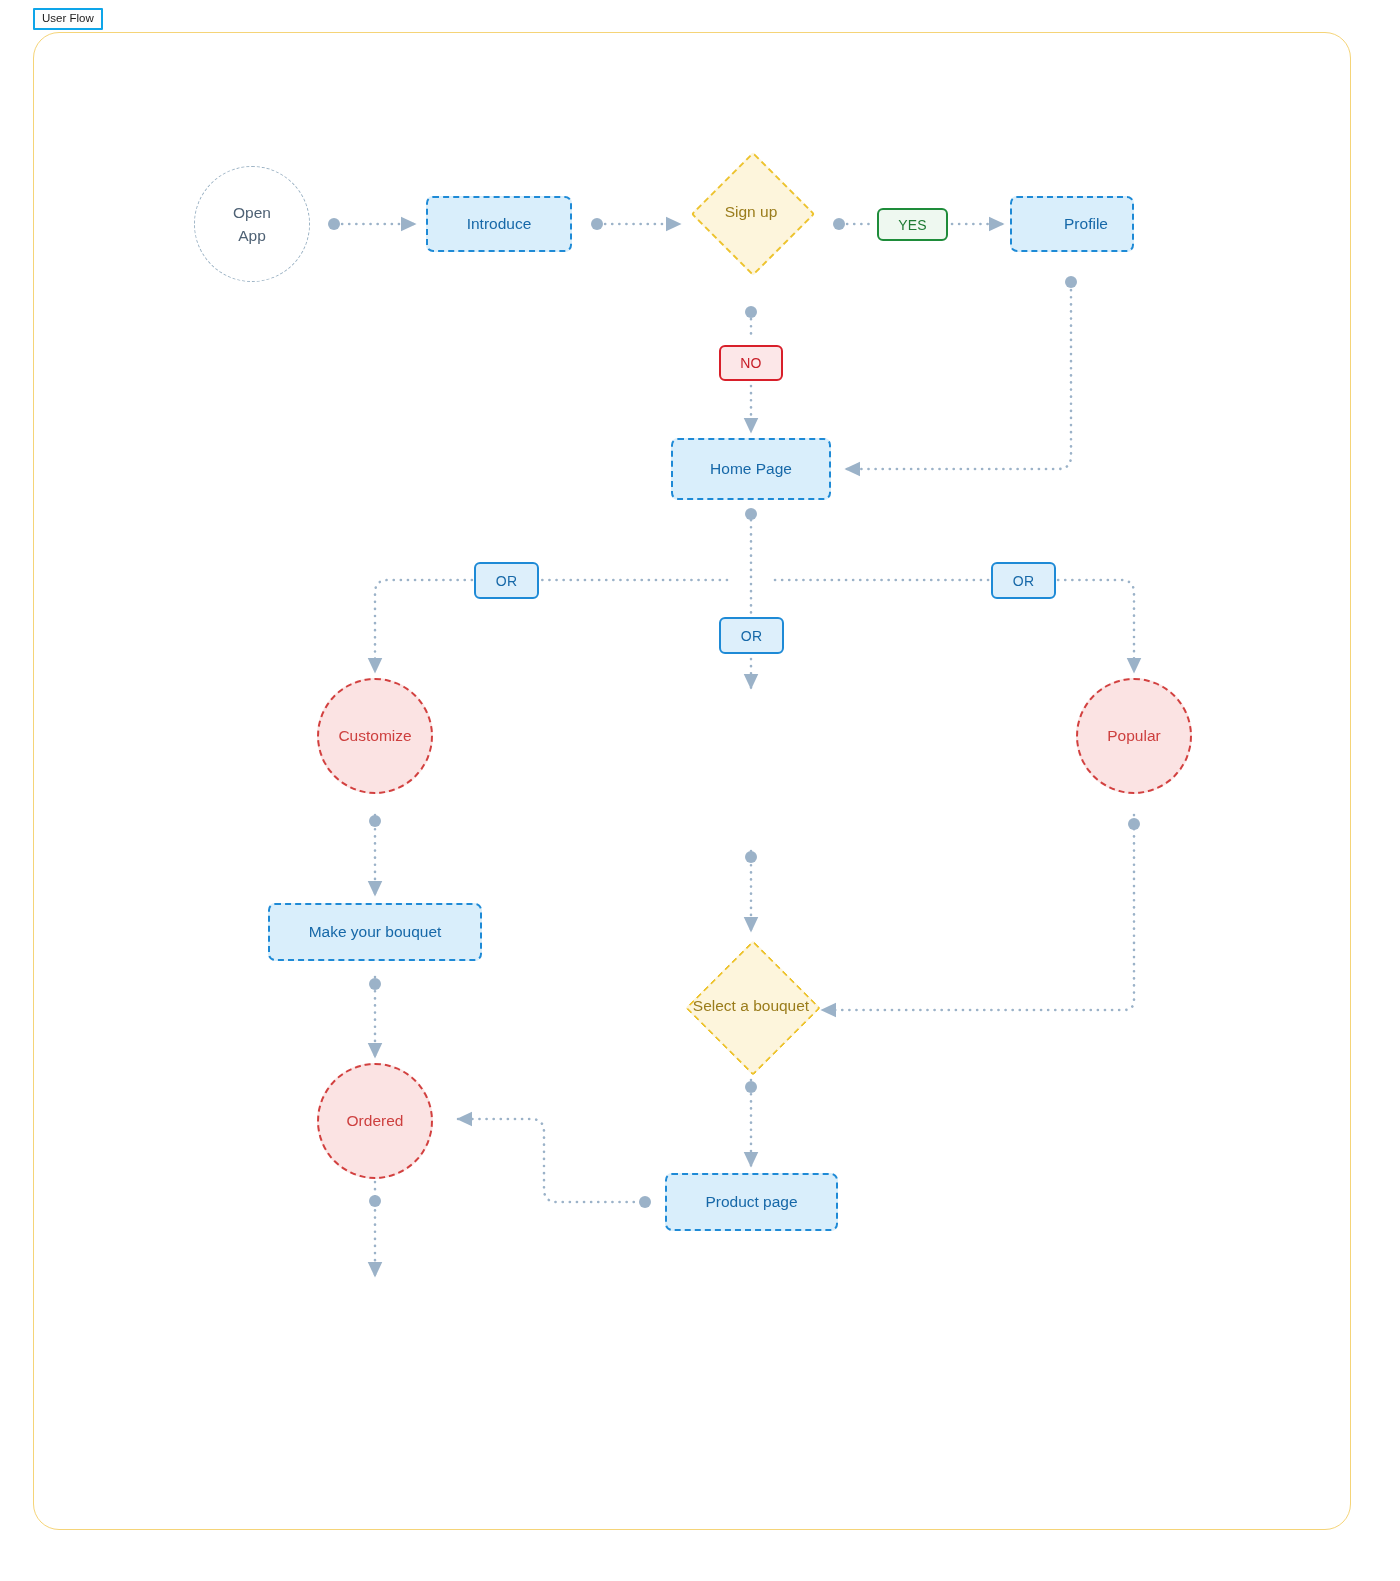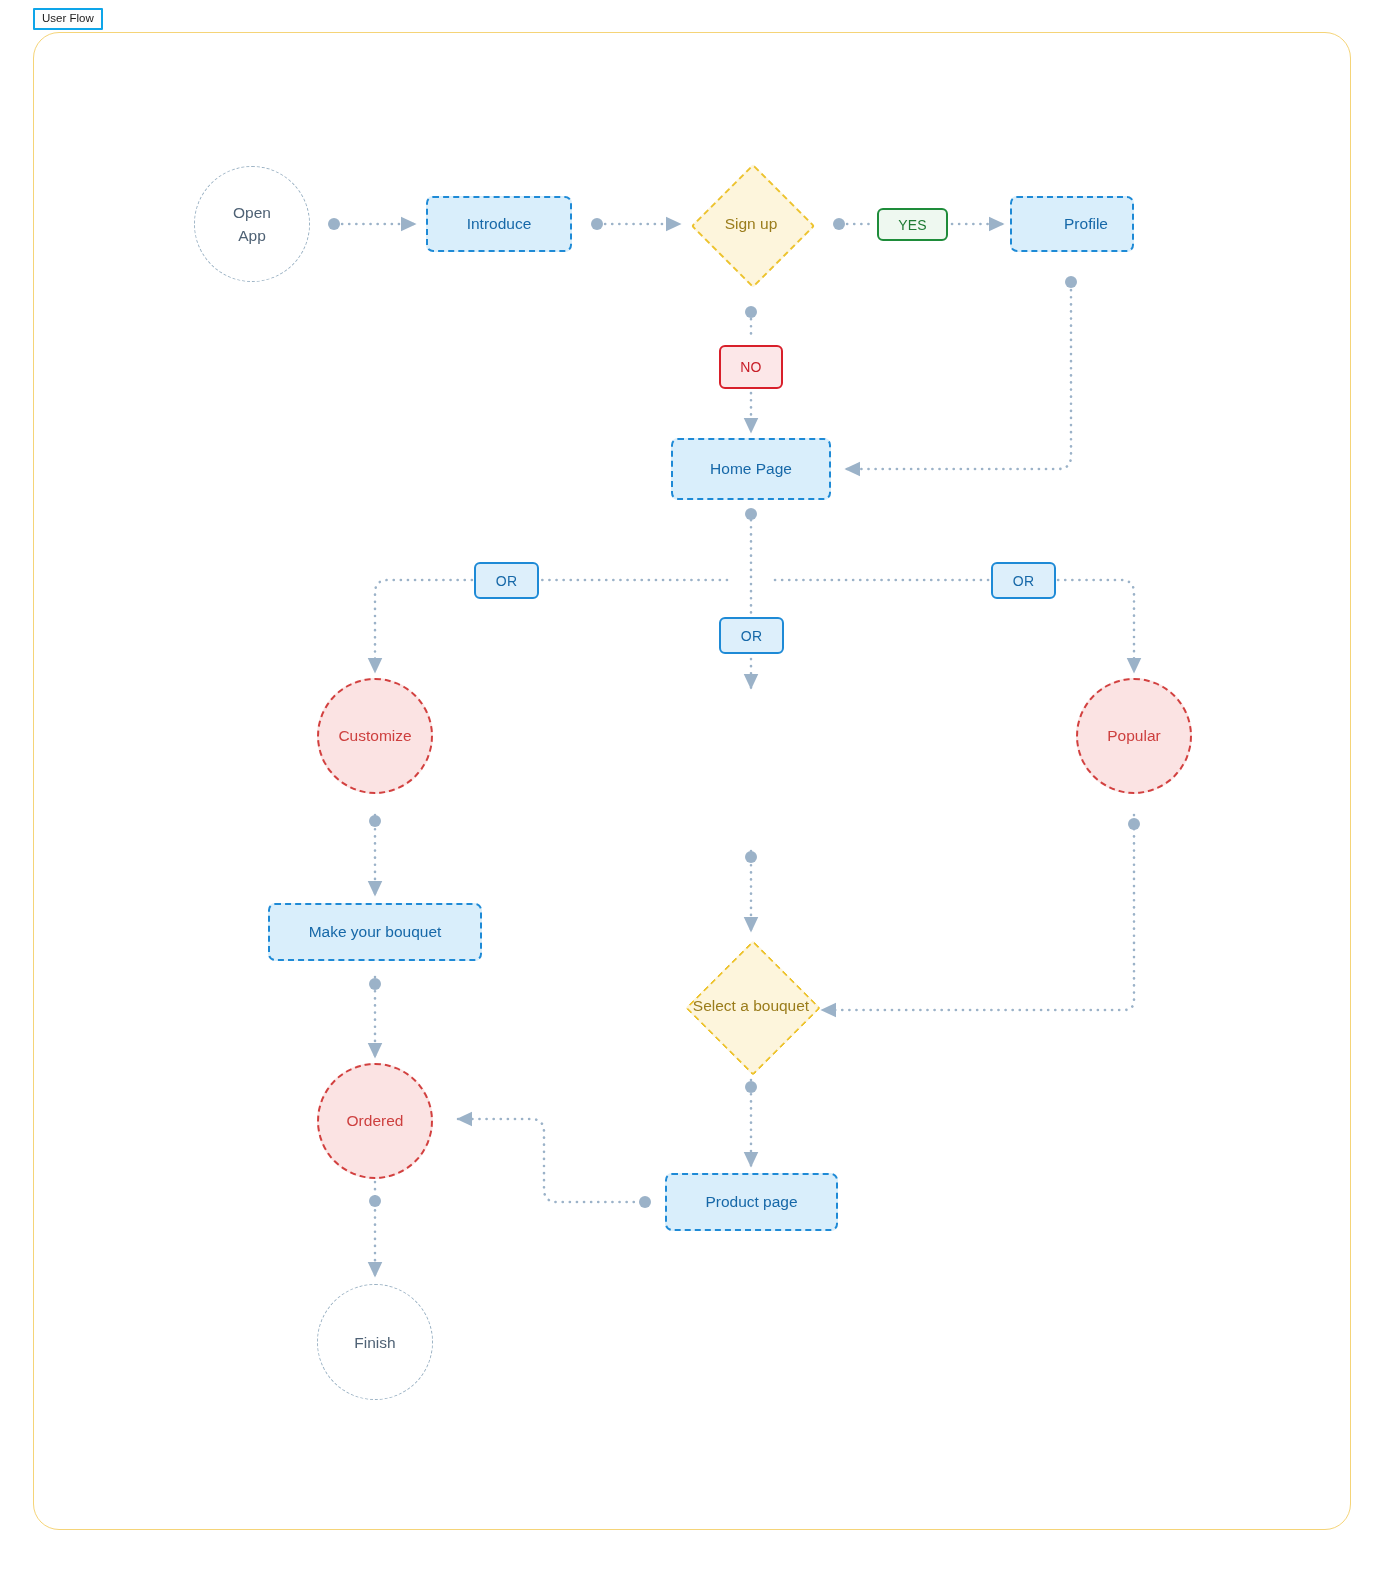--- a/index.html
+++ b/index.html
@@ -197,34 +197,34 @@
 
   <div class="node term-circle" style="left:194px; top:166px; width:116px; height:116px;">
     <span class="node-label">Open
 App</span>
   </div>
 
   <div class="node proc-box" style="left:426px; top:196px; width:146px; height:56px;">
     <span class="node-label">Introduce</span>
   </div>
 
-  <div class="node diamond-wrap" style="left:691px; top:164px; width:120px; height:120px;">
+  <div class="node diamond-wrap" style="left:691px; top:152px; width:120px; height:120px;">
     <div class="diamond-shape"></div>
     <span class="diamond-label">Sign up</span>
   </div>
 
   <div class="node badge badge-yes" style="left:877px; top:208px; width:71px; height:33px;">
     <span>YES</span>
   </div>
 
   <div class="node proc-box" style="left:1010px; top:196px; width:124px; height:56px;padding-left:28px;">
     <span class="node-label">Profile</span>
   </div>
 
-  <div class="node badge badge-no" style="left:719px; top:345px; width:64px; height:44px;">
+  <div class="node badge badge-no" style="left:719px; top:345px; width:64px; height:36px;">
     <span>NO</span>
   </div>
 
   <div class="node proc-box" style="left:671px; top:438px; width:160px; height:62px;">
     <span class="node-label">Home Page</span>
   </div>
 
   <div class="node badge badge-or" style="left:474px; top:562px; width:65px; height:37px;">
     <span>OR</span>
   </div>
@@ -257,17 +257,14 @@
   </div>
 
   <div class="node cat-circle" style="left:317px; top:1063px; width:116px; height:116px;">
     <span class="node-label">Ordered</span>
   </div>
 
   <div class="node proc-box" style="left:665px; top:1173px; width:173px; height:58px;">
     <span class="node-label">Product page</span>
   </div>
 
-  <div class="node term-circle" style="left:317px; top:1284px; width:116px; height:116px;">
-    <span class="node-label">Finish</span>
-  </div>
 
 </div>
 
 </body></html>

